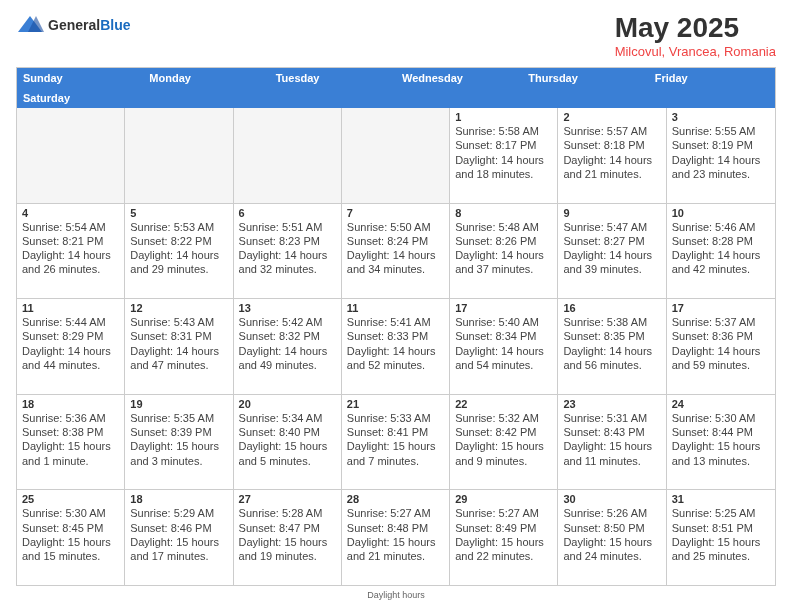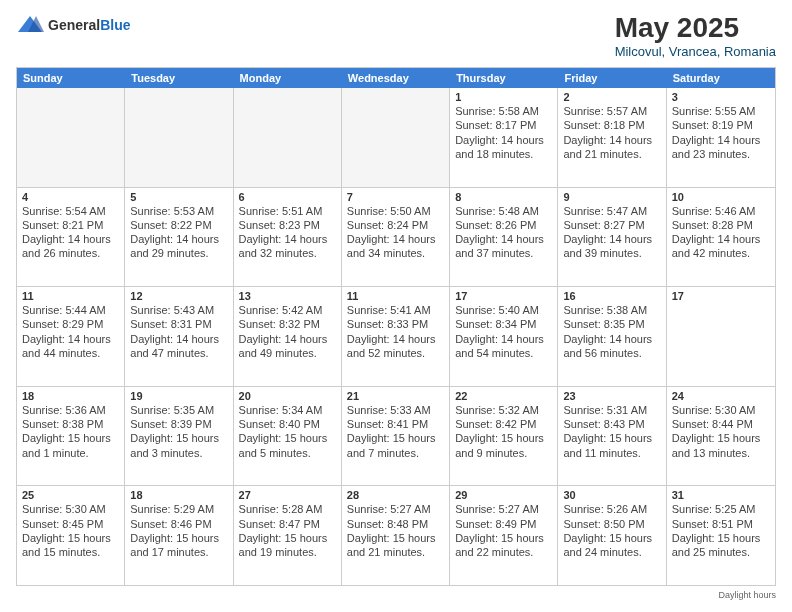--- a/index.html
+++ b/index.html
@@ -49,31 +49,31 @@
     }
     .title-block {
     }
     .main-title {
       font-size: 28px;
       font-weight: bold;
       color: #333;
     }
     .subtitle {
       font-size: 13px;
-      color: #0c4a6e;
+      color: #ef4444;
     }
     .calendar {
       flex: 1;
       display: flex;
       flex-direction: column;
       border: 1px solid #ccc;
     }
     .cal-header {
       display: grid;
-      grid-template-columns: repeat(7, 1fr);
+      grid-template-columns: repeat(6, 1fr);
       background: #3a7fd5;
     }
     .cal-header-cell {
       color: #fff;
       font-size: 11px;
       font-weight: bold;
       padding: 4px 6px;
       text-align: left;
     }
     .cal-body {
@@ -113,21 +113,21 @@
     }
     .day-info {
       font-size: 11px;
       color: #444;
       line-height: 1.3;
     }
     .footer {
       margin-top: 4px;
       font-size: 9px;
       color: #666;
-      text-align: right;
+      text-align: center;
     }
   </style>
 </head>
 <body>
 
 <div class="page">
   <div class="header">
     <div class="logo">
       <svg class="logo-icon" viewBox="0 0 28 28">
         <polygon points="14,4 26,20 2,20" fill="#3a7fd5"></polygon>
@@ -140,22 +140,22 @@
     </div>
     <div class="title-block">
       <div class="main-title">May 2025</div>
       <div class="subtitle">Milcovul, Vrancea, Romania</div>
     </div>
   </div>
 
   <div class="calendar">
     <div class="cal-header">
     <div class="cal-header-cell">Sunday</div>
+        <div class="cal-header-cell">Monday</div>
         <div class="cal-header-cell">Tuesday</div>
-        <div class="cal-header-cell">Monday</div>
         <div class="cal-header-cell">Wednesday</div>
         <div class="cal-header-cell">Thursday</div>
         <div class="cal-header-cell">Friday</div>
         <div class="cal-header-cell">Saturday</div>
       </div>
     <div class="cal-body">
     <div class="cal-row">
           <div class="cal-cell empty"></div>
           <div class="cal-cell empty"></div>
           <div class="cal-cell empty"></div>
@@ -223,20 +223,21 @@
           <div class="cal-cell">
             <div class="day-num">17</div>
             <div class="day-info">Sunrise: 5:40 AM<br>Sunset: 8:34 PM<br>Daylight: 14 hours and 54 minutes.</div>
           </div>
           <div class="cal-cell">
             <div class="day-num">16</div>
             <div class="day-info">Sunrise: 5:38 AM<br>Sunset: 8:35 PM<br>Daylight: 14 hours and 56 minutes.</div>
           </div>
           <div class="cal-cell">
             <div class="day-num">17</div>
+            <div class="day-info">Sunrise: 5:37 AM<br>Sunset: 8:36 PM<br>Daylight: 14 hours and 59 minutes.</div>
           </div>
         </div>
         <div class="cal-row">
           <div class="cal-cell">
             <div class="day-num">18</div>
             <div class="day-info">Sunrise: 5:36 AM<br>Sunset: 8:38 PM<br>Daylight: 15 hours and 1 minute.</div>
           </div>
           <div class="cal-cell">
             <div class="day-num">19</div>
             <div class="day-info">Sunrise: 5:35 AM<br>Sunset: 8:39 PM<br>Daylight: 15 hours and 3 minutes.</div>

